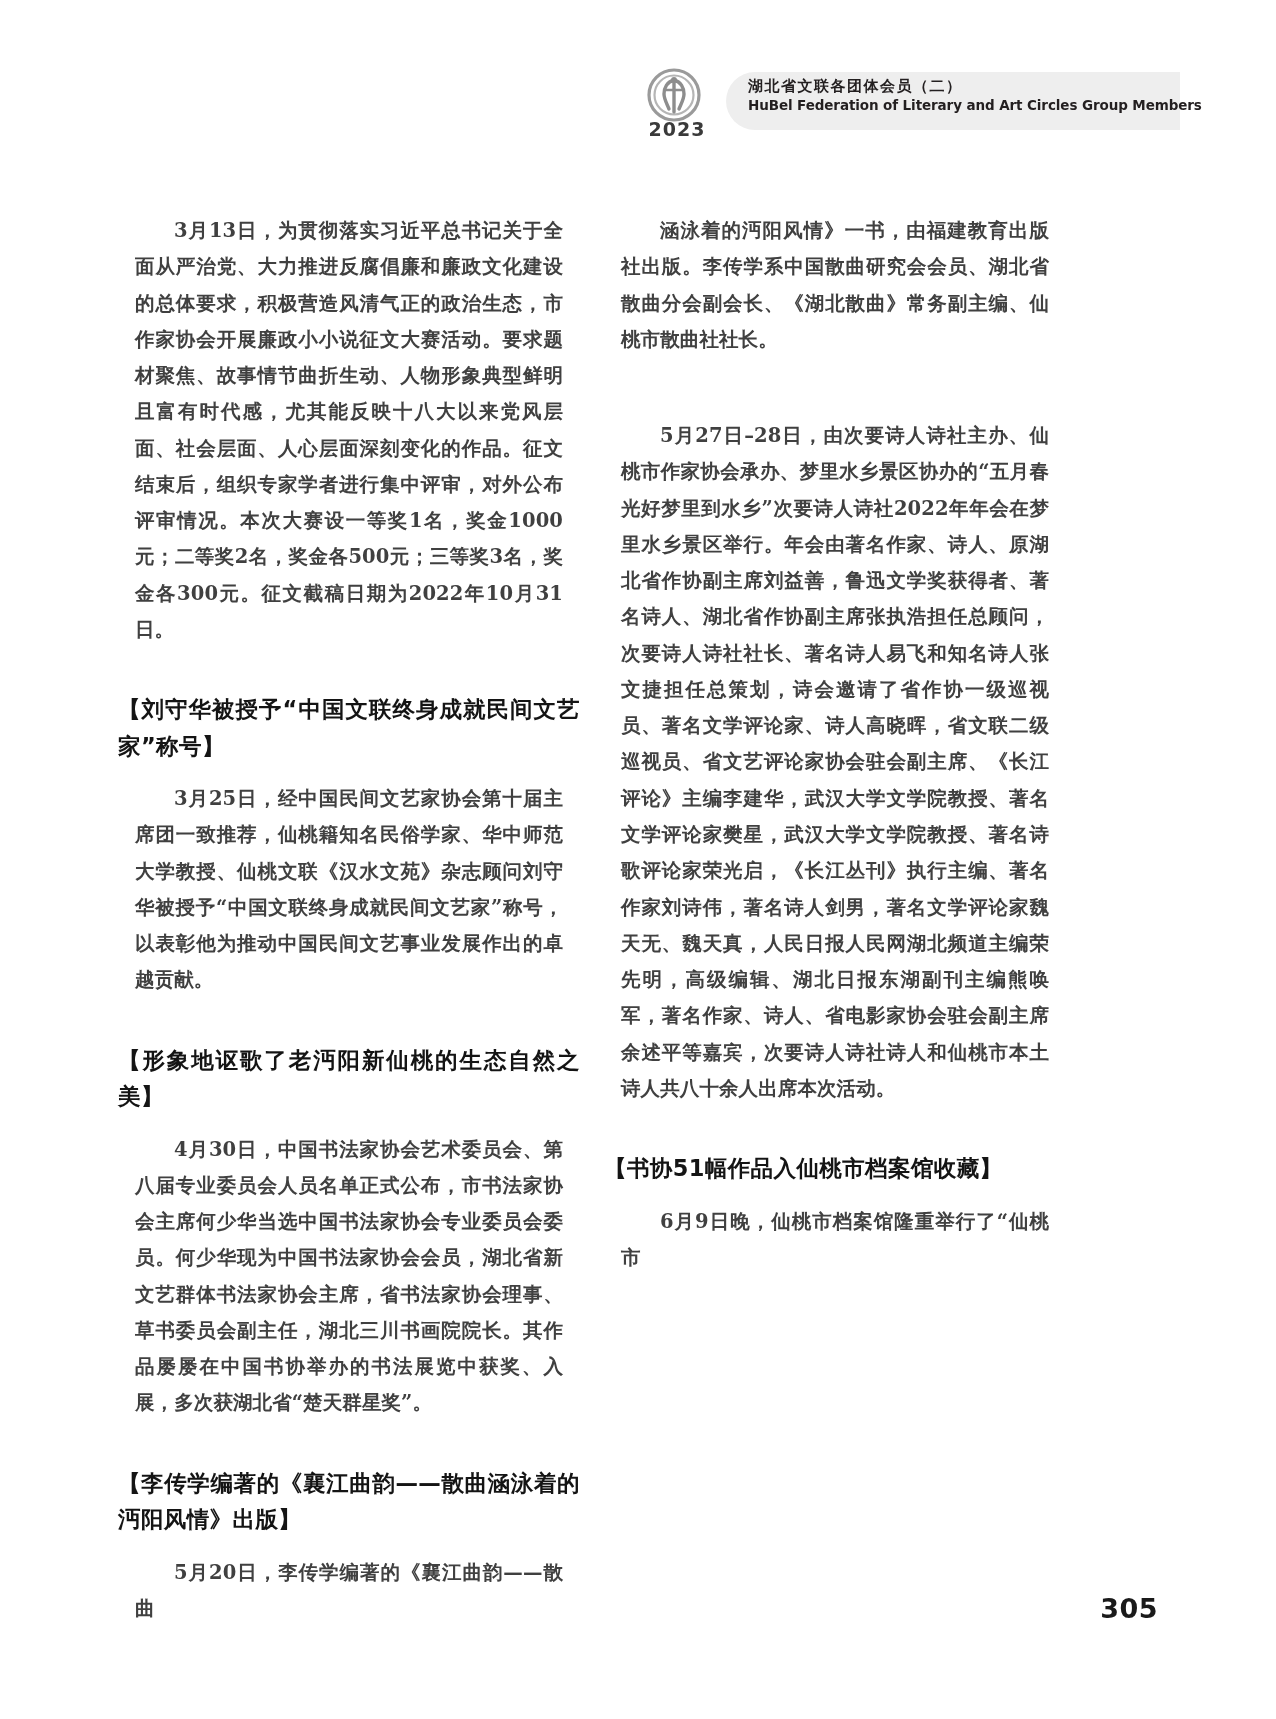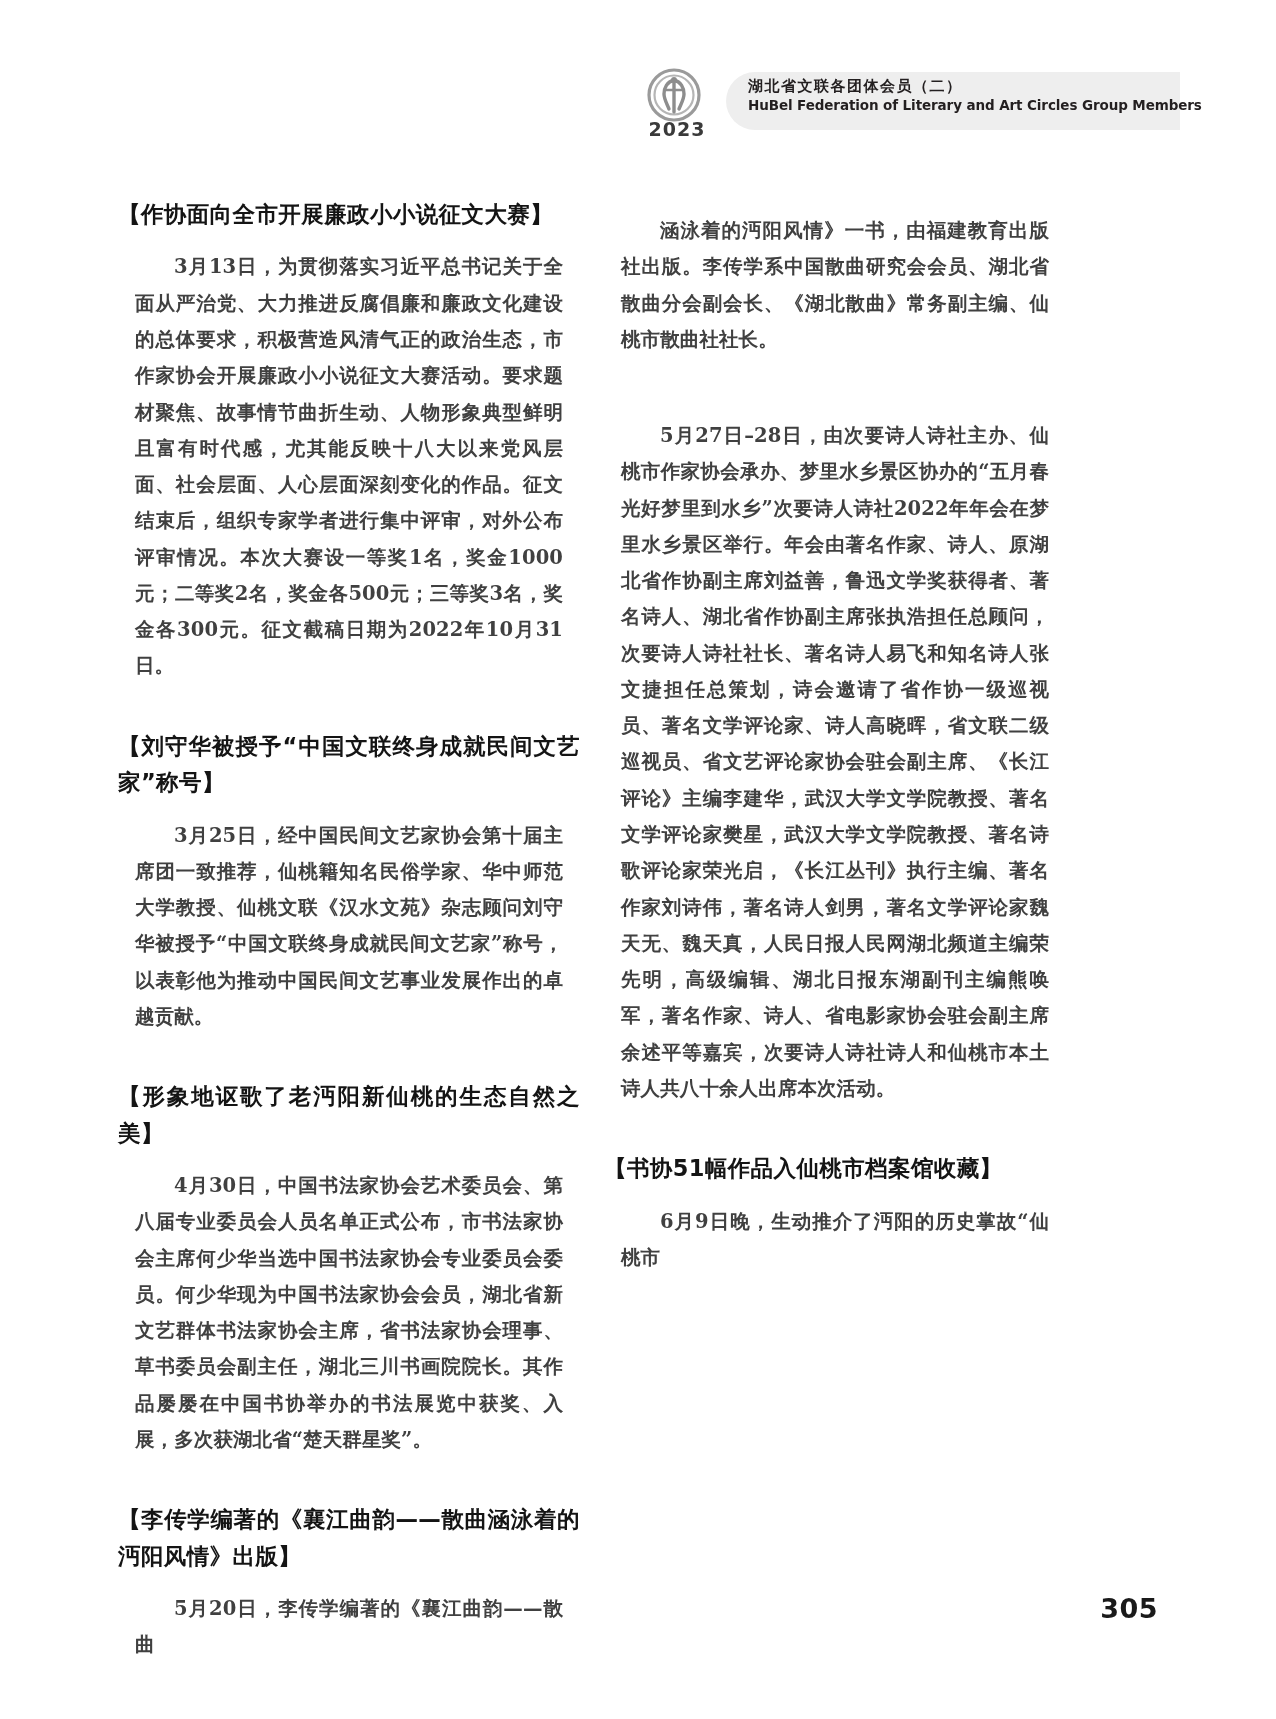--- a/index.html
+++ b/index.html
@@ -164,21 +164,20 @@
     <div class="header-title-cn">湖北省文联各团体会员（二）</div>
     <div class="header-title-en">HuBel Federation of Literary and Art Circles Group Members</div>
   </div>
 </div>
 
 <div class="content">
 
   <div class="col col-left">
 
     <div class="article">
-      <h2 class="article-title">【作协面向全市开展廉政小小说征文大赛】</h2>
       <p class="article-body">3月13日，为贯彻落实习近平总书记关于全面从严治党、大力推进反腐倡廉和廉政文化建设的总体要求，积极营造风清气正的政治生态，市作家协会开展廉政小小说征文大赛活动。要求题材聚焦、故事情节曲折生动、人物形象典型鲜明且富有时代感，尤其能反映十八大以来党风层面、社会层面、人心层面深刻变化的作品。征文结束后，组织专家学者进行集中评审，对外公布评审情况。本次大赛设一等奖1名，奖金1000元；二等奖2名，奖金各500元；三等奖3名，奖金各300元。征文截稿日期为2022年10月31日。</p>
     </div>
     <div class="gap-after-body"></div>
 
     <div class="article">
       <h2 class="article-title">【刘守华被授予“中国文联终身成就民间文艺家”称号】</h2>
       <p class="article-body">3月25日，经中国民间文艺家协会第十届主席团一致推荐，仙桃籍知名民俗学家、华中师范大学教授、仙桃文联《汉水文苑》杂志顾问刘守华被授予“中国文联终身成就民间文艺家”称号，以表彰他为推动中国民间文艺事业发展作出的卓越贡献。</p>
     </div>
     <div class="gap-after-body"></div>
 
@@ -202,19 +201,19 @@
     </div>
     <div class="gap-after-body"></div>
 
     <div class="article">
       <p class="article-body">5月27日–28日，由次要诗人诗社主办、仙桃市作家协会承办、梦里水乡景区协办的“五月春光好梦里到水乡”次要诗人诗社2022年年会在梦里水乡景区举行。年会由著名作家、诗人、原湖北省作协副主席刘益善，鲁迅文学奖获得者、著名诗人、湖北省作协副主席张执浩担任总顾问，次要诗人诗社社长、著名诗人易飞和知名诗人张文捷担任总策划，诗会邀请了省作协一级巡视员、著名文学评论家、诗人高晓晖，省文联二级巡视员、省文艺评论家协会驻会副主席、《长江评论》主编李建华，武汉大学文学院教授、著名文学评论家樊星，武汉大学文学院教授、著名诗歌评论家荣光启，《长江丛刊》执行主编、著名作家刘诗伟，著名诗人剑男，著名文学评论家魏天无、魏天真，人民日报人民网湖北频道主编荣先明，高级编辑、湖北日报东湖副刊主编熊唤军，著名作家、诗人、省电影家协会驻会副主席余述平等嘉宾，次要诗人诗社诗人和仙桃市本土诗人共八十余人出席本次活动。</p>
     </div>
     <div class="gap-after-body"></div>
 
     <div class="article">
       <h2 class="article-title">【书协51幅作品入仙桃市档案馆收藏】</h2>
-      <p class="article-body">6月9日晚，生动推介了沔阳的历史掌故“仙桃市</p>
+      <p class="article-body">6月9日晚，仙桃市档案馆隆重举行了“仙桃市</p>
     </div>
 
   </div>
 </div>
 
 <div class="page-number">305</div>
 
 </body></html>

